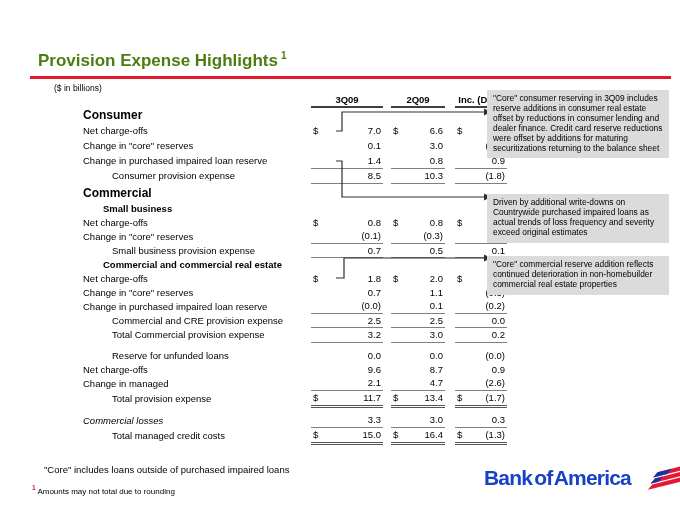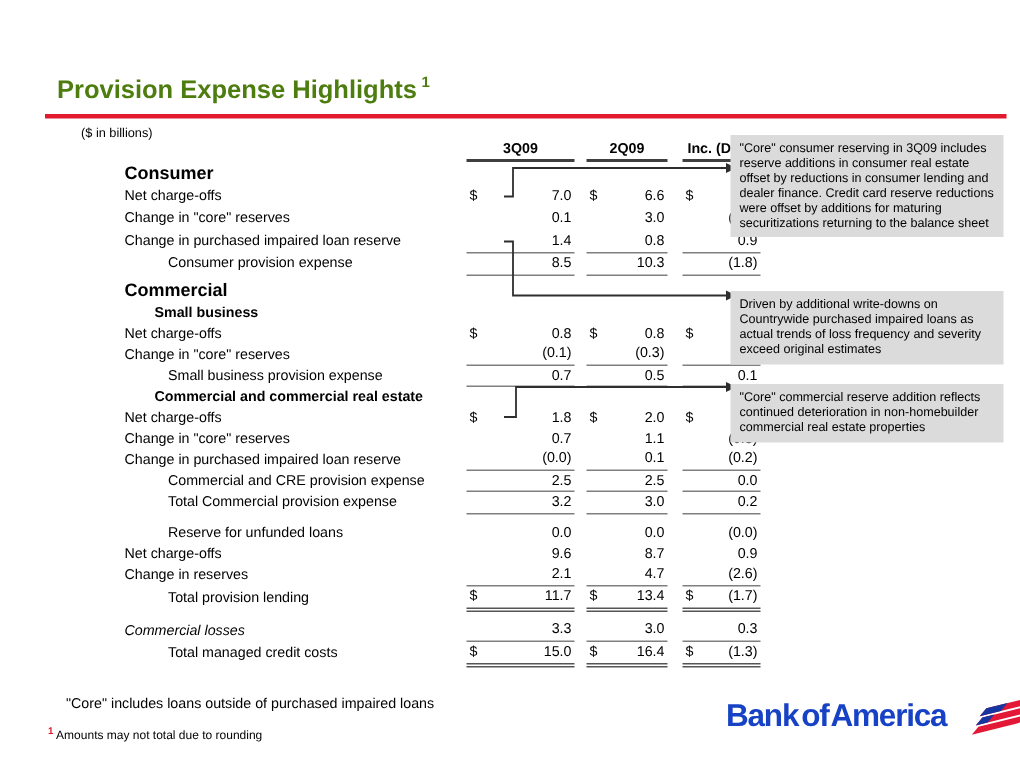--- a/index.html
+++ b/index.html
@@ -425,21 +425,21 @@
     <td class="g"></td>
     <td class="m">
           <div class="money">
             <span class="cur"></span>
             <span class="num">0.9</span>
           </div>
         </td>
   </tr>
 
   <tr class="h14 u">
-    <td class="lbl">Change in reserves</td>
+    <td class="lbl">Change in managed</td>
     <td class="m">
           <div class="money">
             <span class="cur"></span>
             <span class="num">2.1</span>
           </div>
         </td>
     <td class="g"></td>
     <td class="m">
           <div class="money">
             <span class="cur"></span>
@@ -449,21 +449,21 @@
     <td class="g"></td>
     <td class="m">
           <div class="money">
             <span class="cur"></span>
             <span class="num">(2.6)</span>
           </div>
         </td>
   </tr>
 
   <tr class="h16 uu ind2">
-    <td class="lbl">Total provision lending</td>
+    <td class="lbl">Total provision expense</td>
     <td class="m">
           <div class="money">
             <span class="cur">$</span>
             <span class="num">11.7</span>
           </div>
         </td>
     <td class="g"></td>
     <td class="m">
           <div class="money">
             <span class="cur">$</span>

